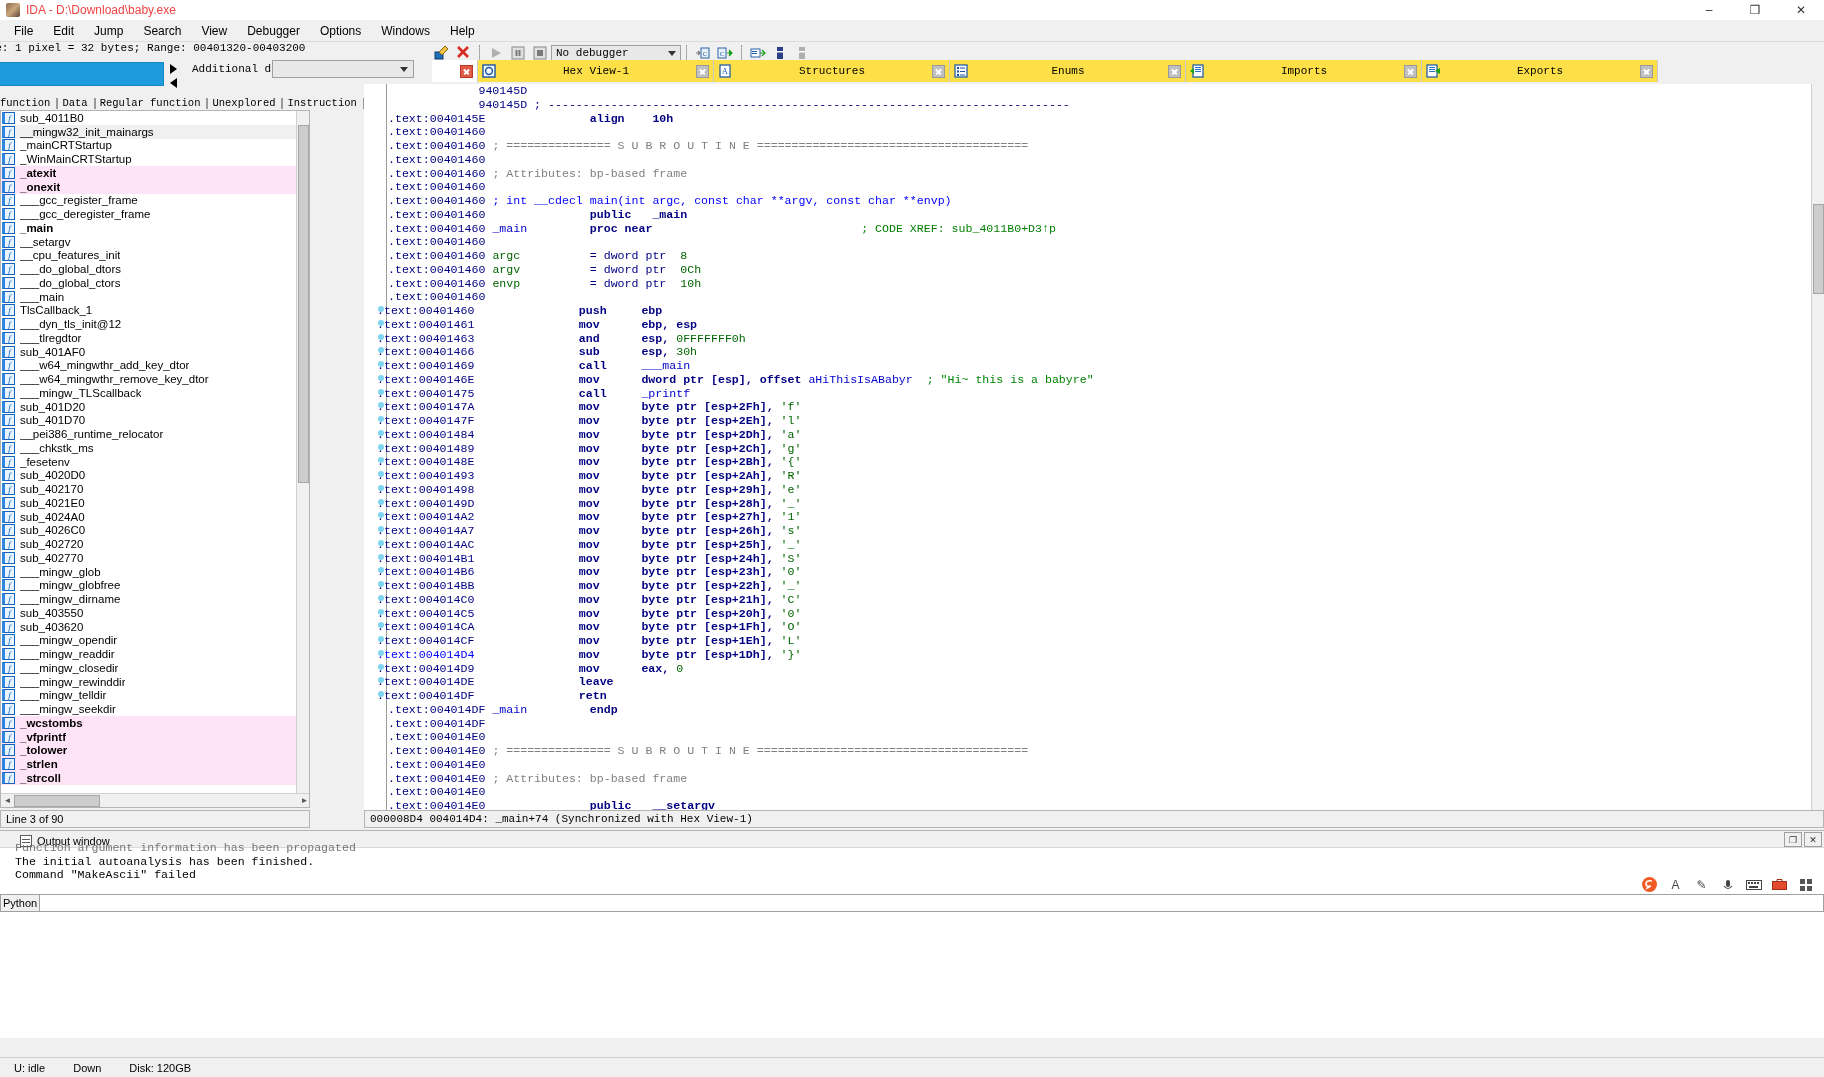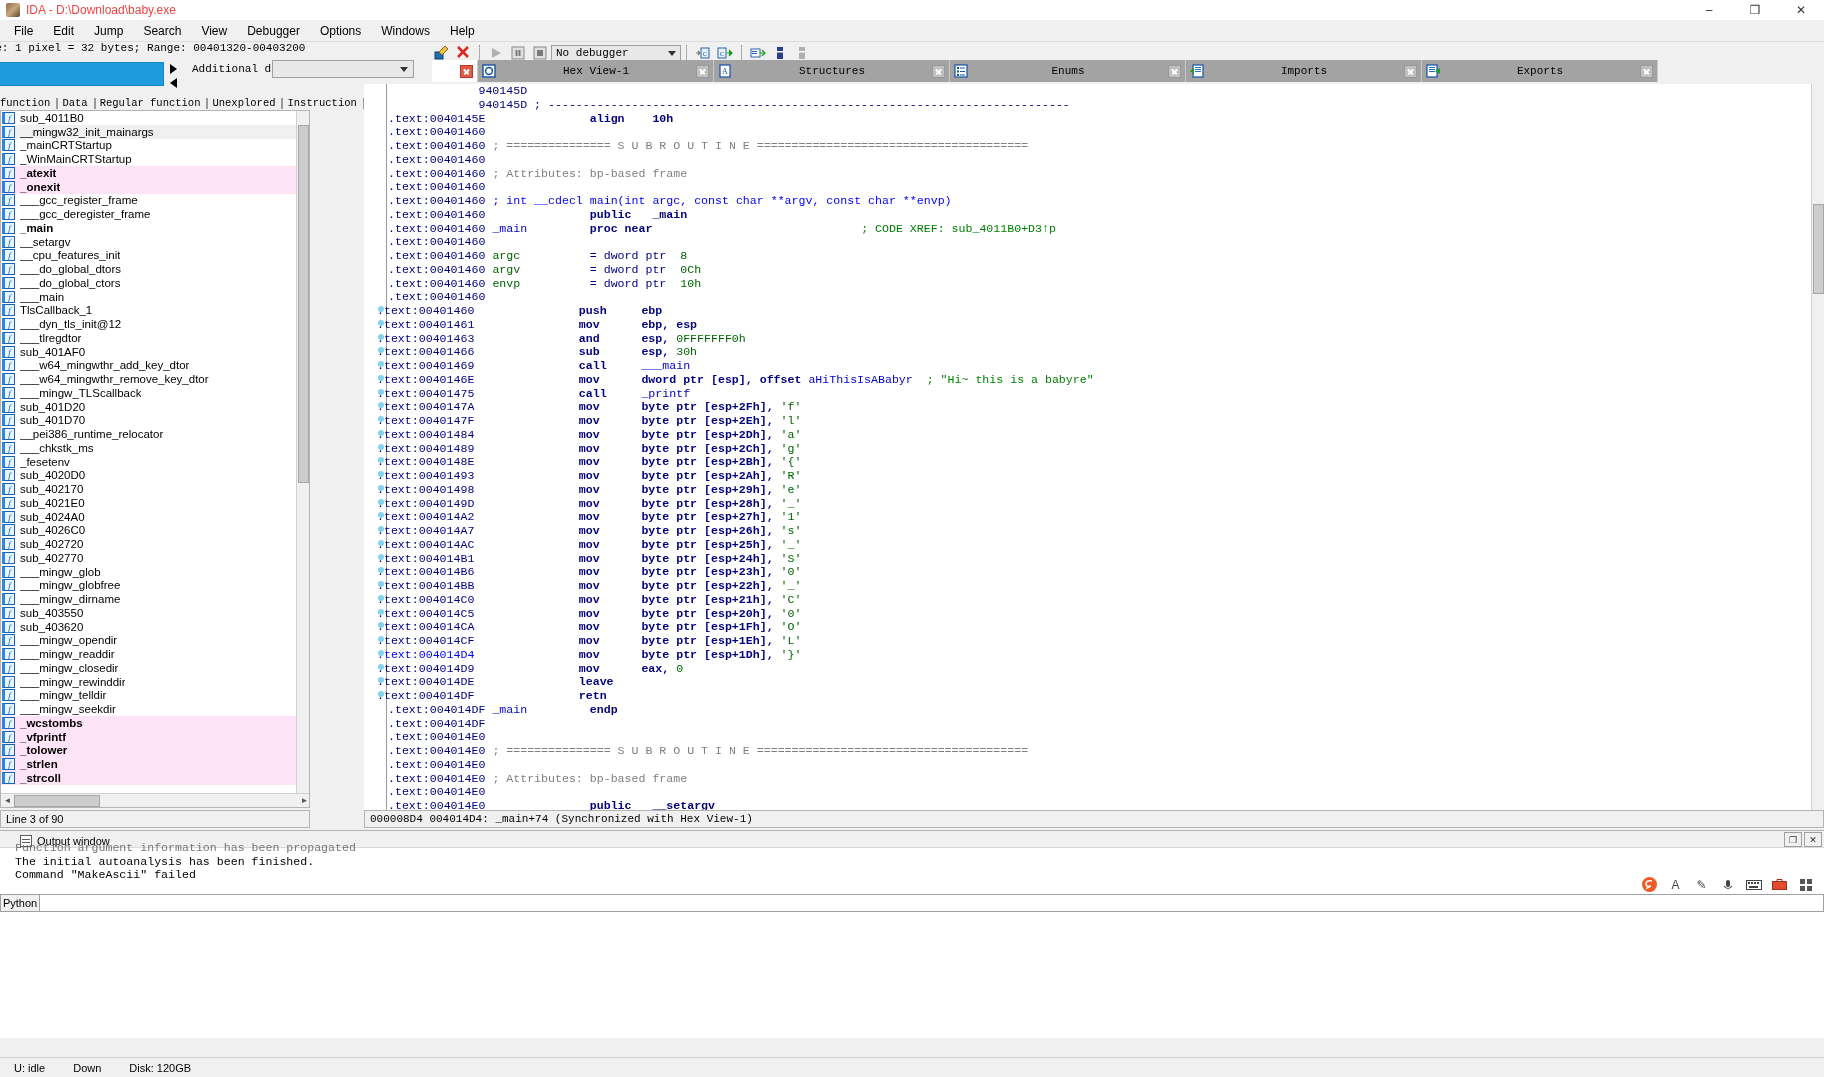--- a/index.html
+++ b/index.html
@@ -108,21 +108,21 @@
   .legend span.lg-text { margin-right:6px; }
   .legend i.sw { width:13px; height:11px; display:inline-block; margin-right:4px; }
 
   
   .tabstrip {
     position:absolute; left:432px; top:60px; width:1392px; height:22px;
     background:#f0f0f0; display:flex; align-items:center;
   }
   .tab {
     height:22px; display:flex; align-items:center;
-    border-right:1px solid #c8c8c8; background:#a3a3a3;
+    border-right:1px solid #c8c8c8; background:#fde047;
     padding:0 4px; position:relative;
   }
   .tab.active { background:#ffffff; }
   .tab-ico { width:14px; height:14px; flex:0 0 auto; }
   .tab-label {
     flex:1 1 auto; text-align:center; font-size:11px;
     font-family:"Liberation Mono", monospace; color:#000;
     padding:0 10px; white-space:nowrap;
   }
   .tab-close {

